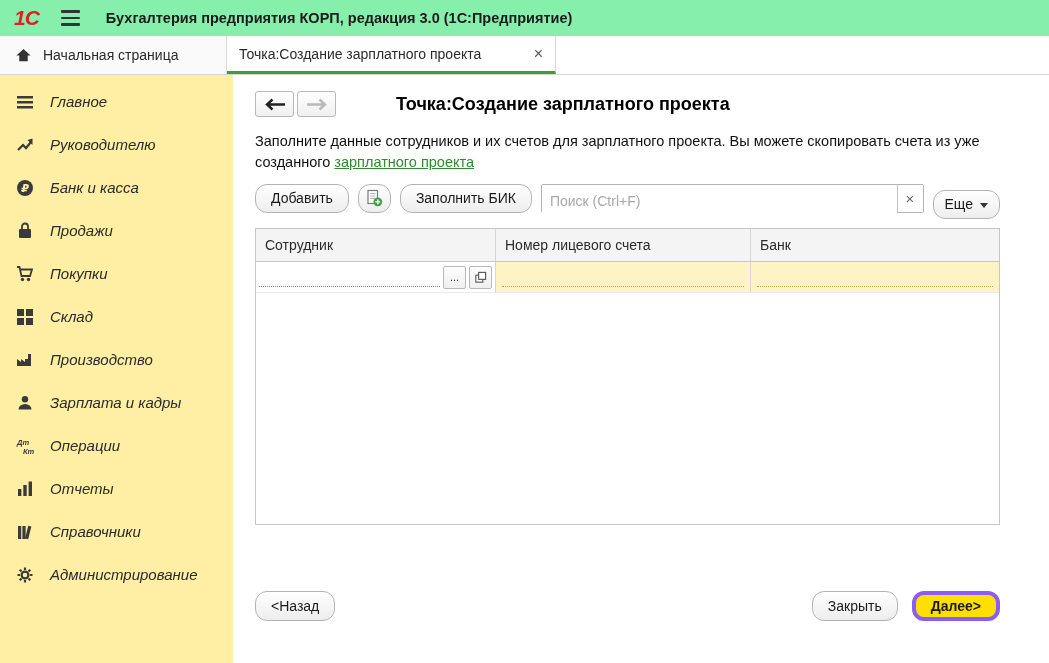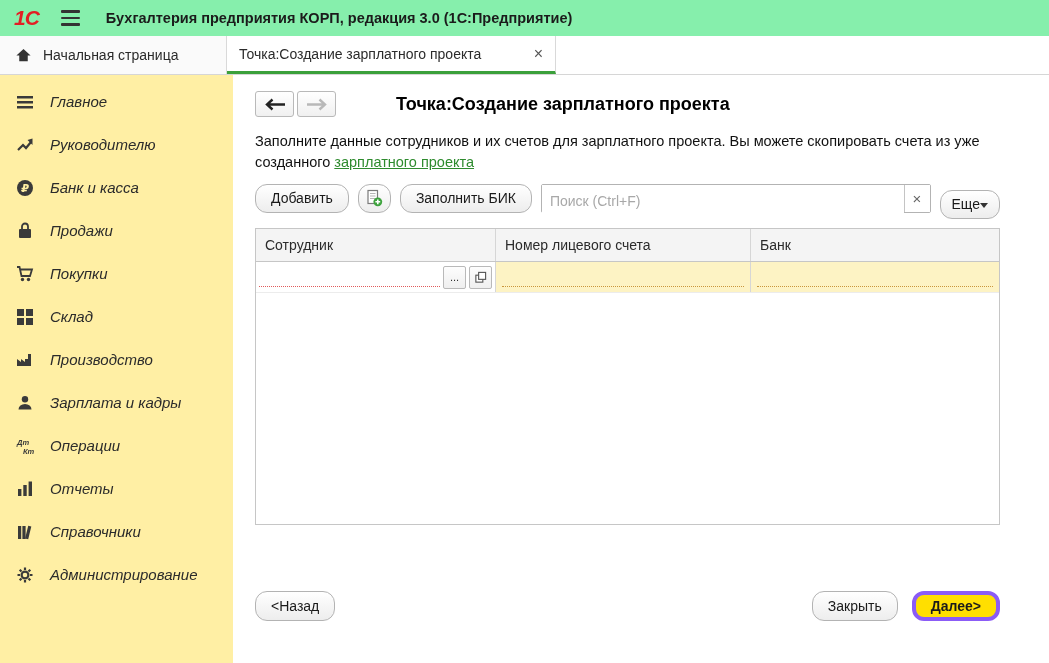--- a/index.html
+++ b/index.html
@@ -46,21 +46,21 @@
   .toolbar { margin-top:10px; width:745px; height:30px; display:flex; align-items:center; gap:9px; }
   .btn { height:29px; padding:0 15px; font-size:14px; color:#1a1a1a; border:1px solid #b3b3b3;
          border-radius:12px; background:linear-gradient(#ffffff,#ededed); cursor:pointer;
          font-family:inherit; display:inline-flex; align-items:center; justify-content:center; }
   .icon-btn { width:33px; padding:0; }
   .search-box { flex:1; height:29px; display:flex; border:1px solid #b3b3b3; border-radius:2px; background:#fff; }
   .search-box input { flex:1; border:none; outline:none; padding:16px 8px; font-size:14px; font-family:inherit; color:#333; }
   .search-box input::placeholder { color:#a8a8a8; }
   .search-clear { width:26px; border:none; border-left:1px solid #c4c4c4; background:#fff; color:#666;
                   font-size:15px; cursor:pointer; }
-  .more-btn { padding:0 11px;margin-top:12px; }
+  .more-btn { gap:7px; padding:0 11px;margin-top:12px; }
   .caret { width:0; height:0; border-left:4px solid transparent; border-right:4px solid transparent;
            border-top:5px solid #333; margin-top:2px; }
 
   
   .table { margin-top:15px; width:745px; border:1px solid #c6c6c6; background:#fff; }
   .thead { display:flex; height:33px; background:#f4f4f4; border-bottom:1px solid #c6c6c6; }
   .th { display:flex; align-items:center; padding:0 9px; font-size:14px; color:#2b2b2b; }
   .c1 { width:240px; border-right:1px solid #d6d6d6; }
   .c2 { width:255px; border-right:1px solid #d6d6d6; }
   .c3 { flex:1; }

